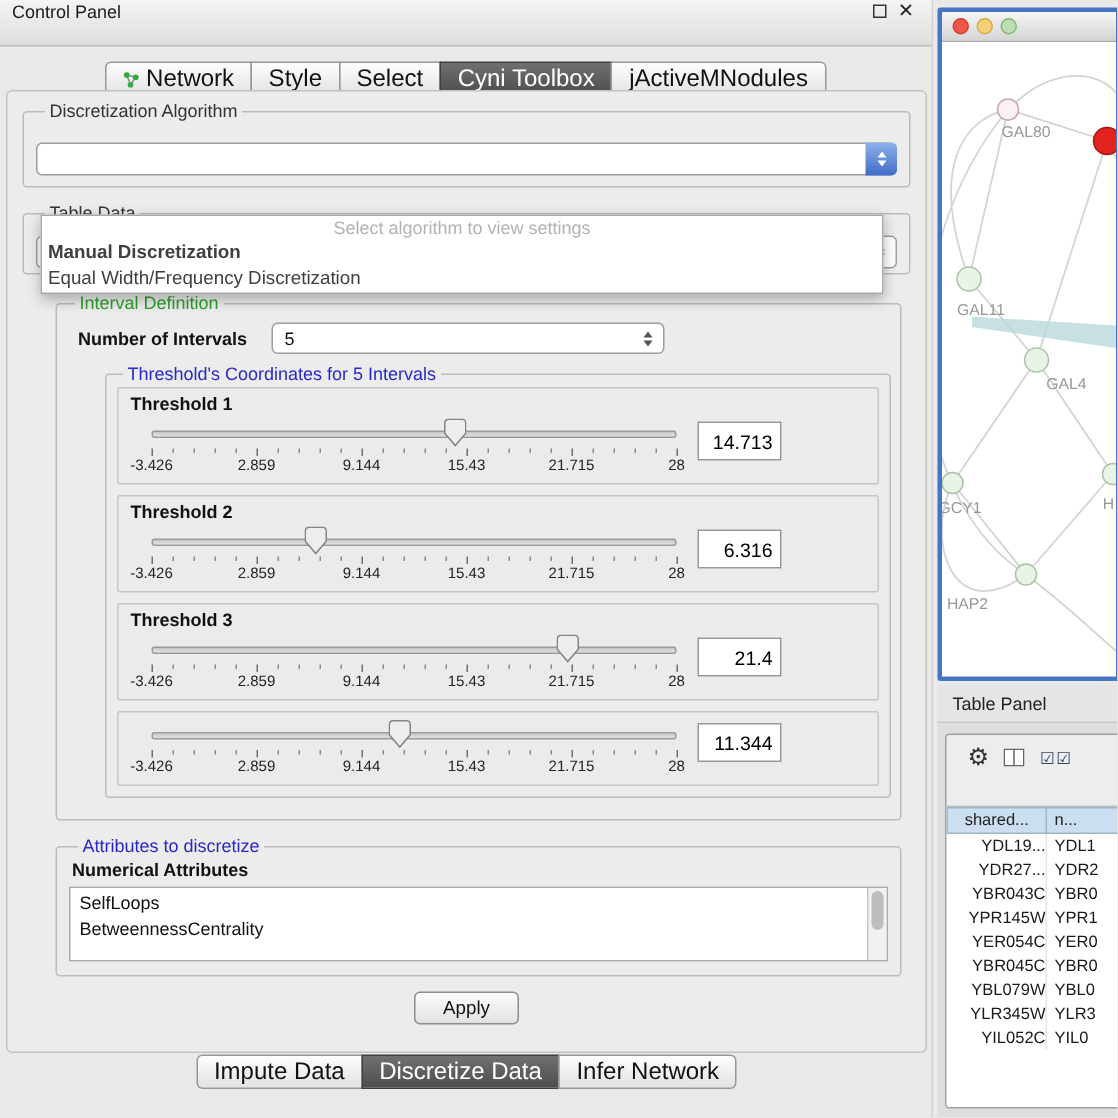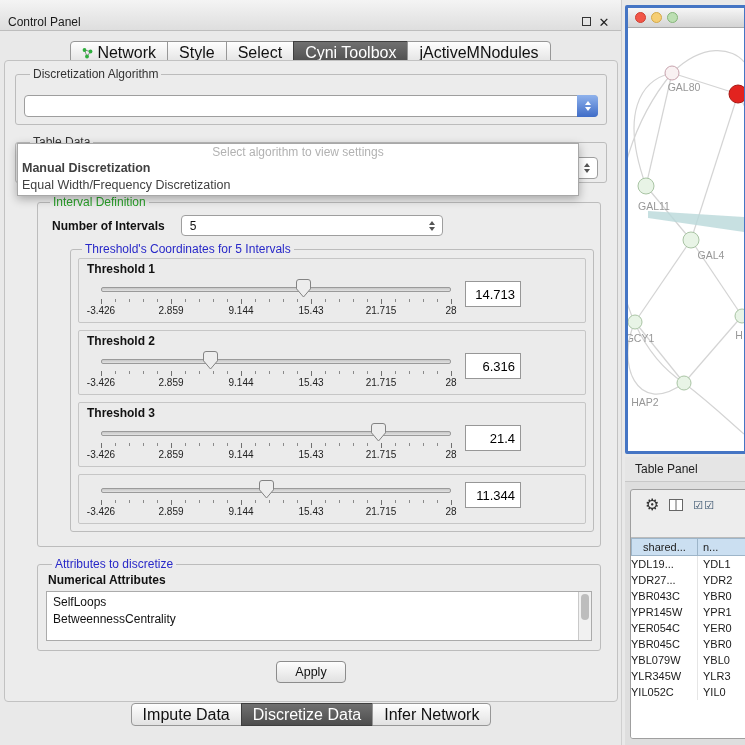--- a/index.html
+++ b/index.html
@@ -1,21 +1,21 @@
 <!DOCTYPE html>
 <html><head>
 <meta charset="utf-8">
 <style>
   *{margin:0;padding:0;box-sizing:border-box;}
   body{font-family:"Liberation Sans",sans-serif;background:#e9e9e9;}
   .screen{position:relative;width:745px;height:745px;overflow:hidden;background:#e9e9e9;}
 
   
   .control-panel{position:absolute;left:0;top:0;width:622px;height:745px;background:#e9e9e9;border-right:1px solid #cfcfcf;}
-  .cp-titlebar{height:22px;background:linear-gradient(#f4f4f4,#dedede);border-bottom:1px solid #bdbdbd;display:flex;align-items:flex-start;padding:15px 8px;font-size:12px;color:#1a1a1a;}
+  .cp-titlebar{height:22px;background:linear-gradient(#f4f4f4,#dedede);border-bottom:1px solid #bdbdbd;display:flex;align-items:flex-end;padding:15px 8px;font-size:12px;color:#1a1a1a;}
   .cp-title{flex:1;}
   .win-btn{width:18px;text-align:center;color:#222;cursor:default;}
   .float-icon{width:9px;height:9px;border:1.5px solid #333;display:inline-block;background:transparent;}
   .close-icon{font-weight:bold;font-size:13px;font-family:"DejaVu Sans",sans-serif;}
 
   .tab-row{display:flex;justify-content:center;padding-top:10px;height:38px;}
   .tab{display:flex;align-items:center;gap:4px;padding:0 11px;font-size:16px;color:#111;background:linear-gradient(#fefefe,#e2e2e2);border:1px solid #979797;margin-left:-1px;height:23px;cursor:default;}
   .tab:first-child{border-radius:4px 0 0 4px;margin-left:0;}
   .tab:last-child{border-radius:0 4px 4px 0;}
   .tab.selected{background:linear-gradient(#707070,#4d4d4d);color:#fff;border-color:#3e3e3e;}
@@ -37,21 +37,21 @@
   .combo-text{flex:1;padding:0 8px;white-space:nowrap;overflow:hidden;}
   .combo-cap{width:21px;align-self:stretch;margin:-1px -1px -1px 0;border-radius:0 4px 4px 0;background:linear-gradient(#8fb2ec,#3f6cc7);display:flex;flex-direction:column;align-items:center;justify-content:center;gap:2px;}
   .combo-arrows{display:flex;flex-direction:column;gap:2px;padding:0 7px;}
   .arr-up{width:0;height:0;border-left:3px solid transparent;border-right:3px solid transparent;border-bottom:4px solid #555;}
   .arr-down{width:0;height:0;border-left:3px solid transparent;border-right:3px solid transparent;border-top:4px solid #555;}
   .combo-cap .arr-up{border-bottom-color:#fff;}
   .combo-cap .arr-down{border-top-color:#fff;}
   .algo-combo{margin-top:12px;}
   .td-combo{margin-top:6px;}
 
-  .algo-popup{position:absolute;left:12px;top:82px;width:562px;height:53px;background:#fff;border:1px solid #a8a8a8;box-shadow:0 3px 9px rgba(0,0,0,.3);z-index:50;padding:1px 2px;}
+  .algo-popup{position:absolute;left:22px;top:82px;width:562px;height:53px;background:#fff;border:1px solid #a8a8a8;box-shadow:0 3px 9px rgba(0,0,0,.3);z-index:50;padding:1px 2px;}
   .popup-placeholder{text-align:center;color:#b2b2b2;font-size:12px;height:15px;line-height:15px;}
   .popup-opt{font-size:12.5px;line-height:17px;padding-left:2px;color:#404040;}
   .popup-opt.first{font-weight:bold;}
 
   .num-row{display:flex;align-items:center;gap:16px;margin:6px 0 0 8px;}
   .num-label{font-weight:bold;font-size:12px;color:#111;}
   .num-combo{width:262px;height:21px;}
 
   .threshold-block{border:1px solid #c6c6c6;border-radius:2px;margin:0 2px 7px;padding:3px 8px;background:#ebebeb;}
   .th-title{font-weight:bold;font-size:12px;color:#111;height:15px;}
@@ -95,21 +95,21 @@
   .tpi{font-family:"DejaVu Sans",sans-serif;color:#333;}
   .tpi.gear{font-size:16px;line-height:16px;}
   .tpi.checks{font-size:11px;letter-spacing:1px;color:#2f4a66;}
   .tp-table{position:absolute;left:0;right:0;top:47px;bottom:0;background:#fff;border-top:1px solid #bbb;}
   .tp-headrow{display:flex;height:18px;}
   .tp-hcell{background:#cbdff1;border:1px solid #9db5c9;font-size:11px;color:#222;line-height:16px;}
   .tp-hcell.c1{width:67px;text-align:center;}
   .tp-hcell.c2{flex:1;border-left:none;padding-left:5px;}
   .tp-row{display:flex;height:16px;}
   .tp-cell{font-size:11px;line-height:16px;color:#1a1a1a;white-space:nowrap;overflow:hidden;}
-  .tp-cell.c1{width:67px;text-align:left;border-right:1px solid #e6e6e6;}
+  .tp-cell.c1{width:67px;text-align:right;border-right:1px solid #e6e6e6;}
   .tp-cell.c2{flex:1;padding-left:5px;}
 </style>
 </head>
 <body>
 
 <div class="screen">
 
   <div class="control-panel">
     <div class="cp-titlebar">
       <span class="cp-title">Control Panel</span>

